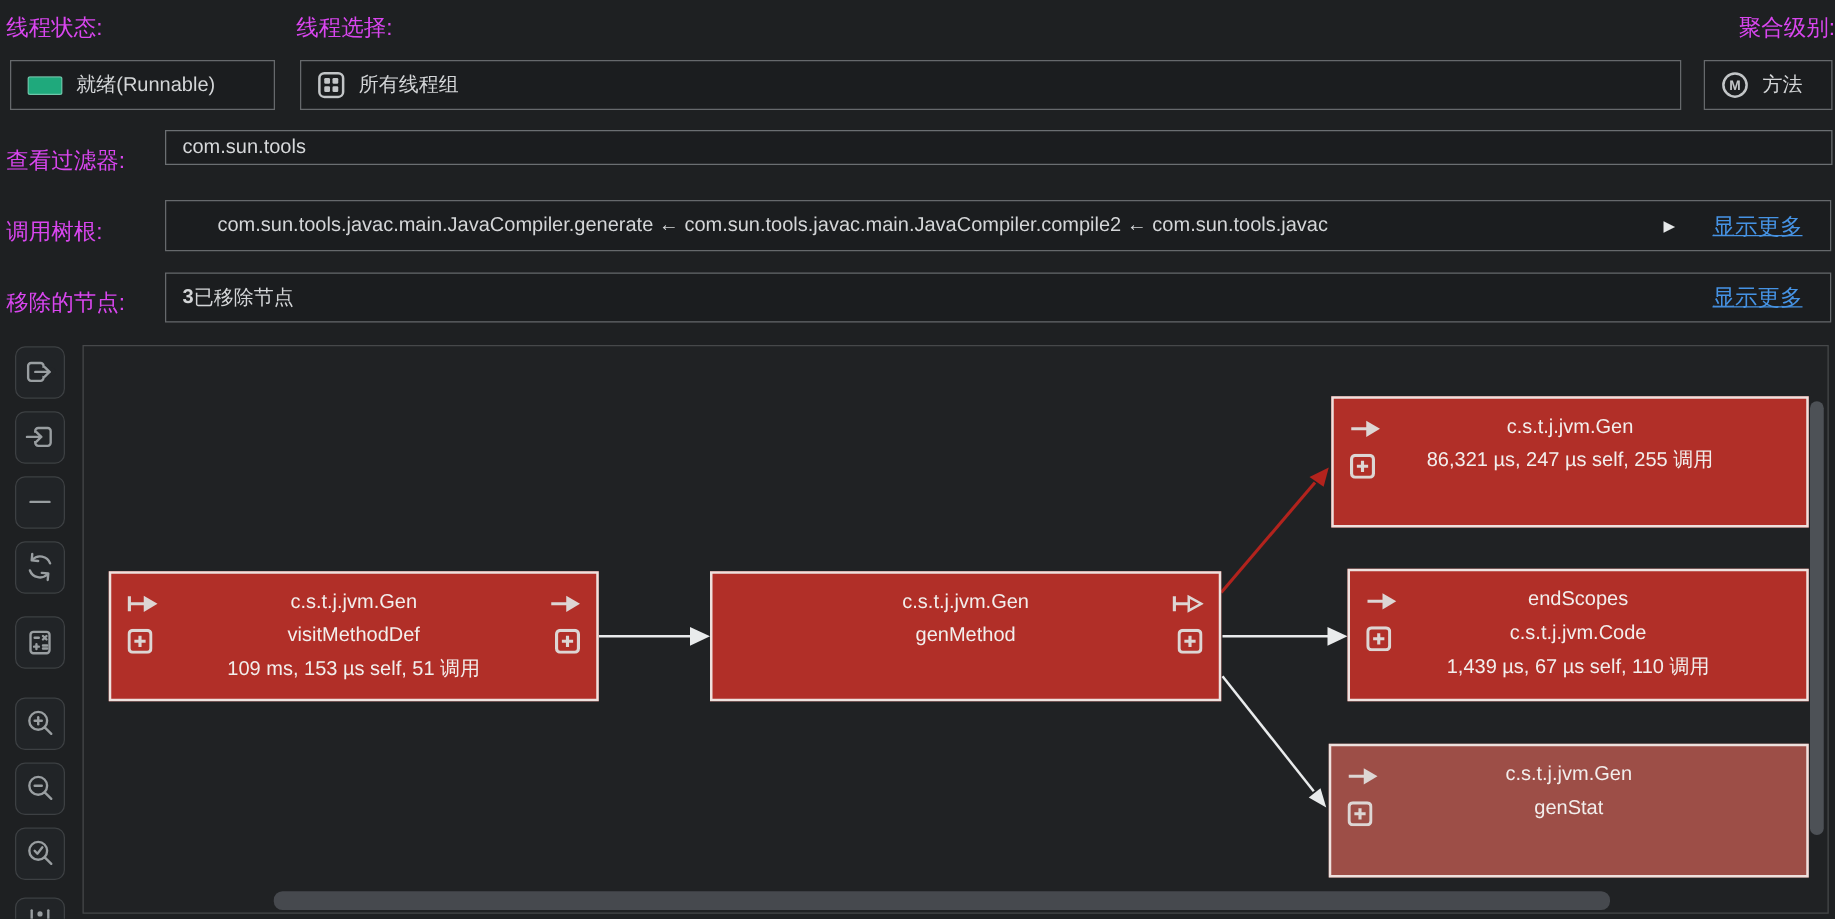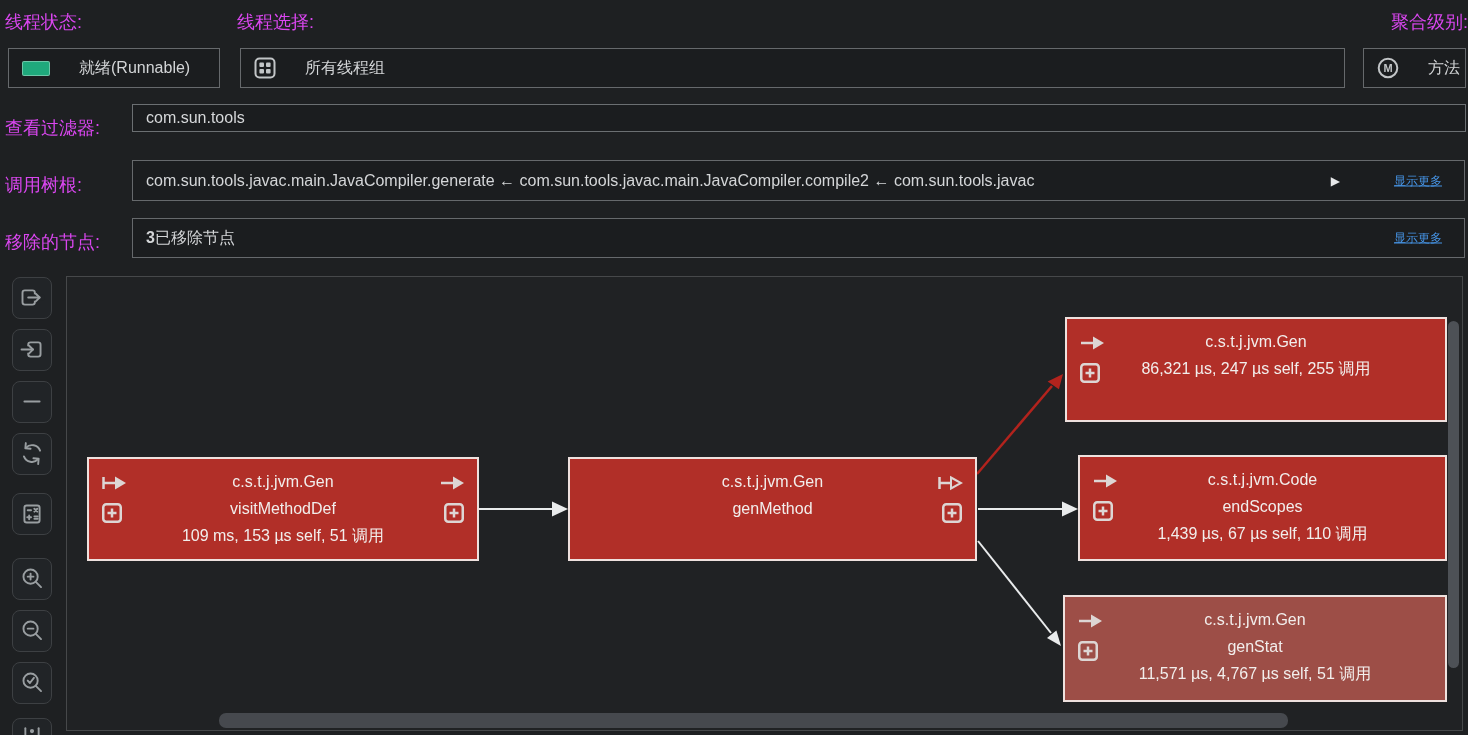--- a/index.html
+++ b/index.html
@@ -8,32 +8,32 @@
     background:#1e2022;
     font-family:"Liberation Sans","DejaVu Sans",sans-serif;
     -webkit-font-smoothing:antialiased;
   }
   .lbl{position:absolute;color:#d946ef;font-size:18px;white-space:nowrap;}
   .fieldbox{
     position:absolute;background:#1b1d1f;border:1px solid #66696c;
     box-sizing:border-box;display:flex;align-items:center;
     color:#d3d5d7;font-size:16px;white-space:nowrap;
   }
-  .fieldbox .pad{padding-left:13px;display:flex;align-items:center;gap:29px;}
+  .fieldbox .pad{padding-left:13px;display:flex;align-items:center;gap:11px;}
   .chip{width:26px;height:13px;background:#1fa97c;border:1px solid rgba(255,255,255,.35);border-radius:2px;}
   .filter-input{
     position:absolute;background:#1b1d1f;border:1px solid #6b6f72;box-sizing:border-box;
     color:#d6d8da;font-size:16px;padding:0 0 0 13px;outline:none;
     font-family:"Liberation Sans","DejaVu Sans",sans-serif;
   }
-  .clip-text{overflow:hidden;white-space:nowrap;width:1180px;color:#d4d6d8;}
+  .clip-text{overflow:hidden;white-space:nowrap;width:1180px;color:#d4d6d8;margin-left:28px;}
   .trunc{position:absolute;right:124px;top:50%;transform:translateY(-50%);color:#e6e8e9;font-size:12px;}
   .link{
     position:absolute;right:22px;top:50%;transform:translateY(-50%);
-    color:#4693e4;text-decoration:underline;font-size:12px;cursor:pointer;white-space:nowrap;
+    color:#4693e4;text-decoration:underline;font-size:18px;cursor:pointer;white-space:nowrap;
   }
   .bold{font-weight:700;}
   .tbtn{
     position:absolute;left:12px;width:40px;height:42px;box-sizing:border-box;
     border:1px solid #3d4043;border-radius:8px;background:#212427;
     display:flex;align-items:center;justify-content:center;
   }
   .tbtn svg{stroke:#999ea1;stroke-width:2;fill:none;stroke-linecap:round;stroke-linejoin:round;}
   .panel{
     position:absolute;left:66px;top:276px;width:1397px;height:455px;
@@ -271,38 +271,37 @@
       <polygon points="14,1.5 25,8 14,14.5" fill="#ddd6d4"></polygon>
     </svg>
   </span>
   <span class="nicon" style="left:13px;top:44px;">
     <svg width="20" height="20" viewBox="0 0 20 20">
       <rect x="1.25" y="1.25" width="17.5" height="17.5" rx="3" fill="none" stroke="#ddd6d4" stroke-width="2.5"></rect>
       <line x1="5.5" y1="10" x2="14.5" y2="10" stroke="#ddd6d4" stroke-width="2.5"></line>
       <line x1="10" y1="5.5" x2="10" y2="14.5" stroke="#ddd6d4" stroke-width="2.5"></line>
     </svg>
   </span>
+  <div>endScopes</div>
   <div>c.s.t.j.jvm.Code</div>
-  <div>endScopes</div>
   <div>1,439 µs, 67 µs self, 110 调用</div>
 </div>
 
 <div class="node muted" style="left:1063px;top:595px;width:384px;height:107px;">
   <span class="nicon" style="left:12px;top:16px;">
     <svg width="26" height="16" viewBox="0 0 26 16">
       <line x1="2" y1="8" x2="15" y2="8" stroke="#ddd6d4" stroke-width="2.5"></line>
       <polygon points="14,1.5 25,8 14,14.5" fill="#ddd6d4"></polygon>
     </svg>
   </span>
   <span class="nicon" style="left:13px;top:44px;">
     <svg width="20" height="20" viewBox="0 0 20 20">
       <rect x="1.25" y="1.25" width="17.5" height="17.5" rx="3" fill="none" stroke="#ddd6d4" stroke-width="2.5"></rect>
       <line x1="5.5" y1="10" x2="14.5" y2="10" stroke="#ddd6d4" stroke-width="2.5"></line>
       <line x1="10" y1="5.5" x2="10" y2="14.5" stroke="#ddd6d4" stroke-width="2.5"></line>
     </svg>
   </span>
   <div>c.s.t.j.jvm.Gen</div>
   <div>genStat</div>
-  <div>11,571 µs, 4,767 µs self, 51 调用</div>
 </div>
 
 <div class="vthumb"></div>
 <div class="hthumb"></div>
 
 </body></html>

